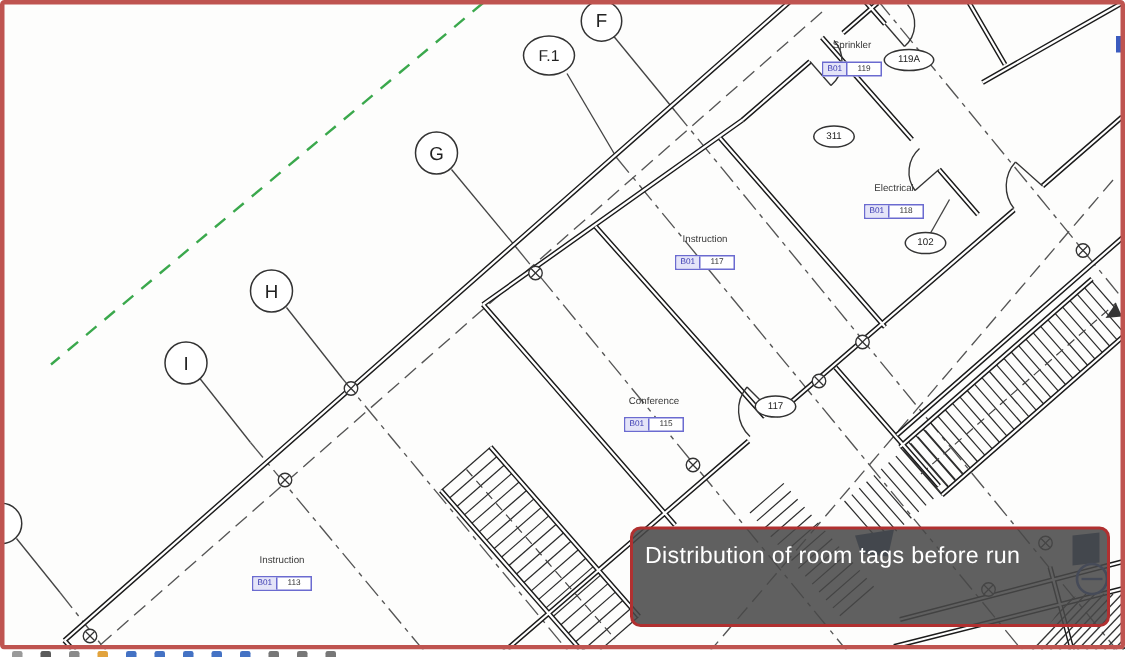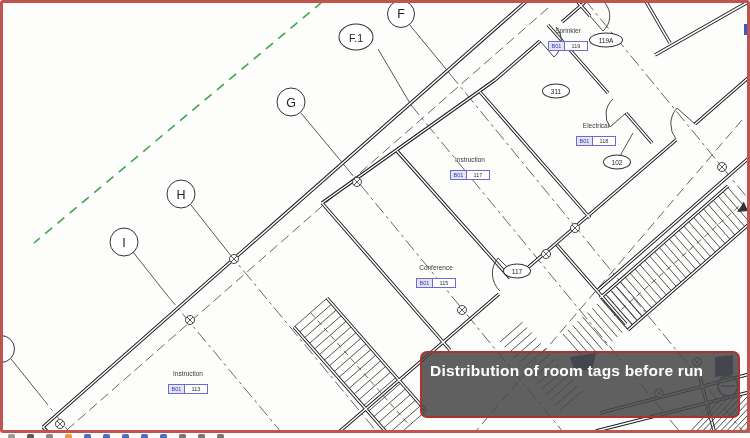--- a/index.html
+++ b/index.html
@@ -27,21 +27,21 @@
   .door-tag{
     position:absolute;transform:translate(-50%,-50%);
     border:1px solid #333;border-radius:50%;background:#fff;
     font-size:6.5px;color:#222;display:flex;align-items:center;justify-content:center;
     pointer-events:auto;white-space:nowrap;
   }
   #caption{
     position:absolute;left:420px;top:351px;width:300px;height:53px;z-index:3;
     background:var(--caption_fill,rgba(70,70,70,0.86));
     border:2.5px solid var(--caption_border,#b03030);border-radius:7px;
-    color:#fff;font-weight:bold;font-size:15.5px;line-height:25px;
+    color:#fff;font-weight:normal;font-size:15.5px;line-height:25px;
     padding:5px 8px;letter-spacing:0.2px;
   }
   #frame{
     position:absolute;left:0;top:0;right:0;height:427px;z-index:4;
     border:3px solid var(--frame,#bf5450);border-radius:3px;pointer-events:none;
   }
   #bottom-strip{
     position:absolute;left:0;bottom:0;width:750px;height:5px;background:#fff;z-index:5;
     display:flex;column-gap:12px;padding-left:8px;overflow:visible;
   }
@@ -289,21 +289,21 @@
   <circle cx="728" cy="386" r="10" stroke="#3b5bbf" stroke-width="1.8" fill="none"></circle>
   <line x1="721" y1="386" x2="735" y2="386" stroke="#3b5bbf" stroke-width="1.6"></line>
   <rect x="744" y="24" width="6" height="11" fill="#3b5bbf"></rect>
 </svg>
 
 <div class="layer">
 
   <div class="bubble" style="left:401px;top:14px;width:26px;height:26px;">
     <span>F</span>
   </div>
-  <div class="bubble" style="left:356px;top:37px;width:33px;height:25px;font-size:10.5px;">
+  <div class="bubble" style="left:366px;top:37px;width:33px;height:25px;font-size:10.5px;">
     <span>F.1</span>
   </div>
   <div class="bubble" style="left:291px;top:102px;width:27px;height:27px;">
     <span>G</span>
   </div>
   <div class="bubble" style="left:181px;top:194px;width:27px;height:27px;">
     <span>H</span>
   </div>
   <div class="bubble" style="left:124px;top:242px;width:27px;height:27px;">
     <span>I</span>

